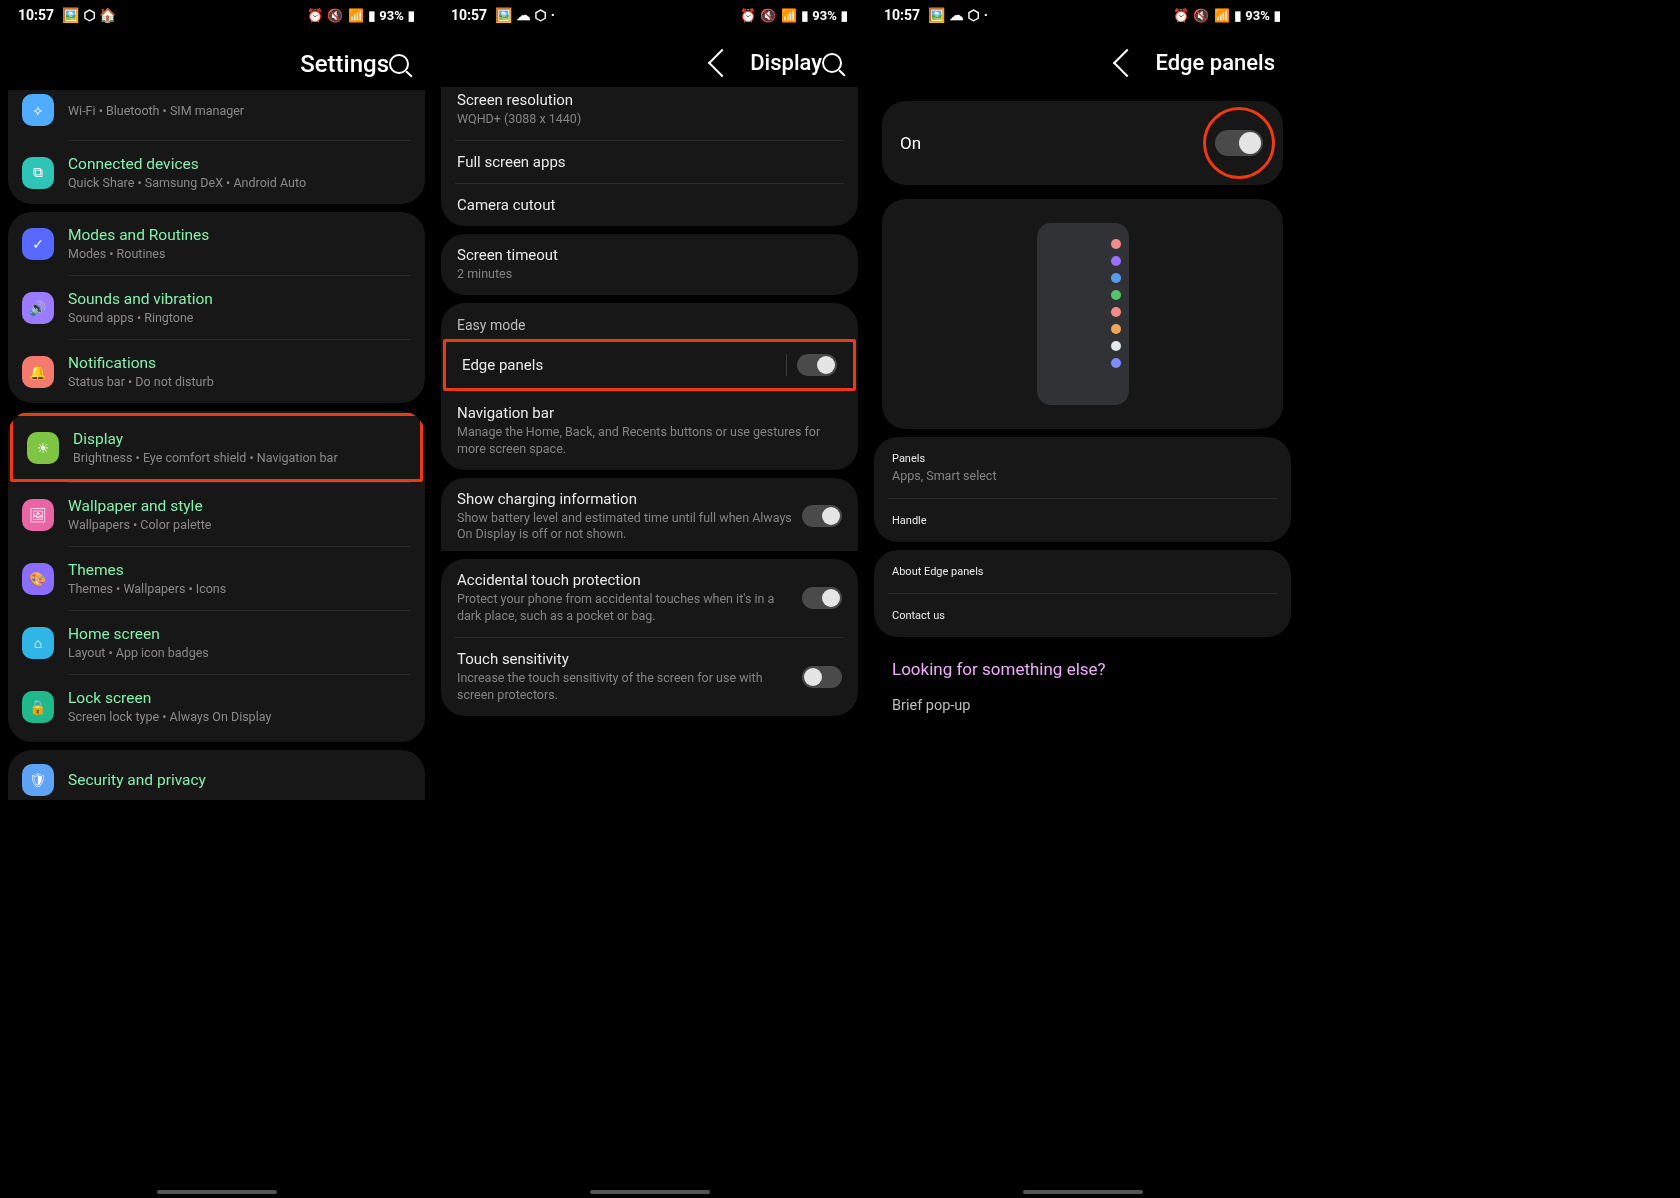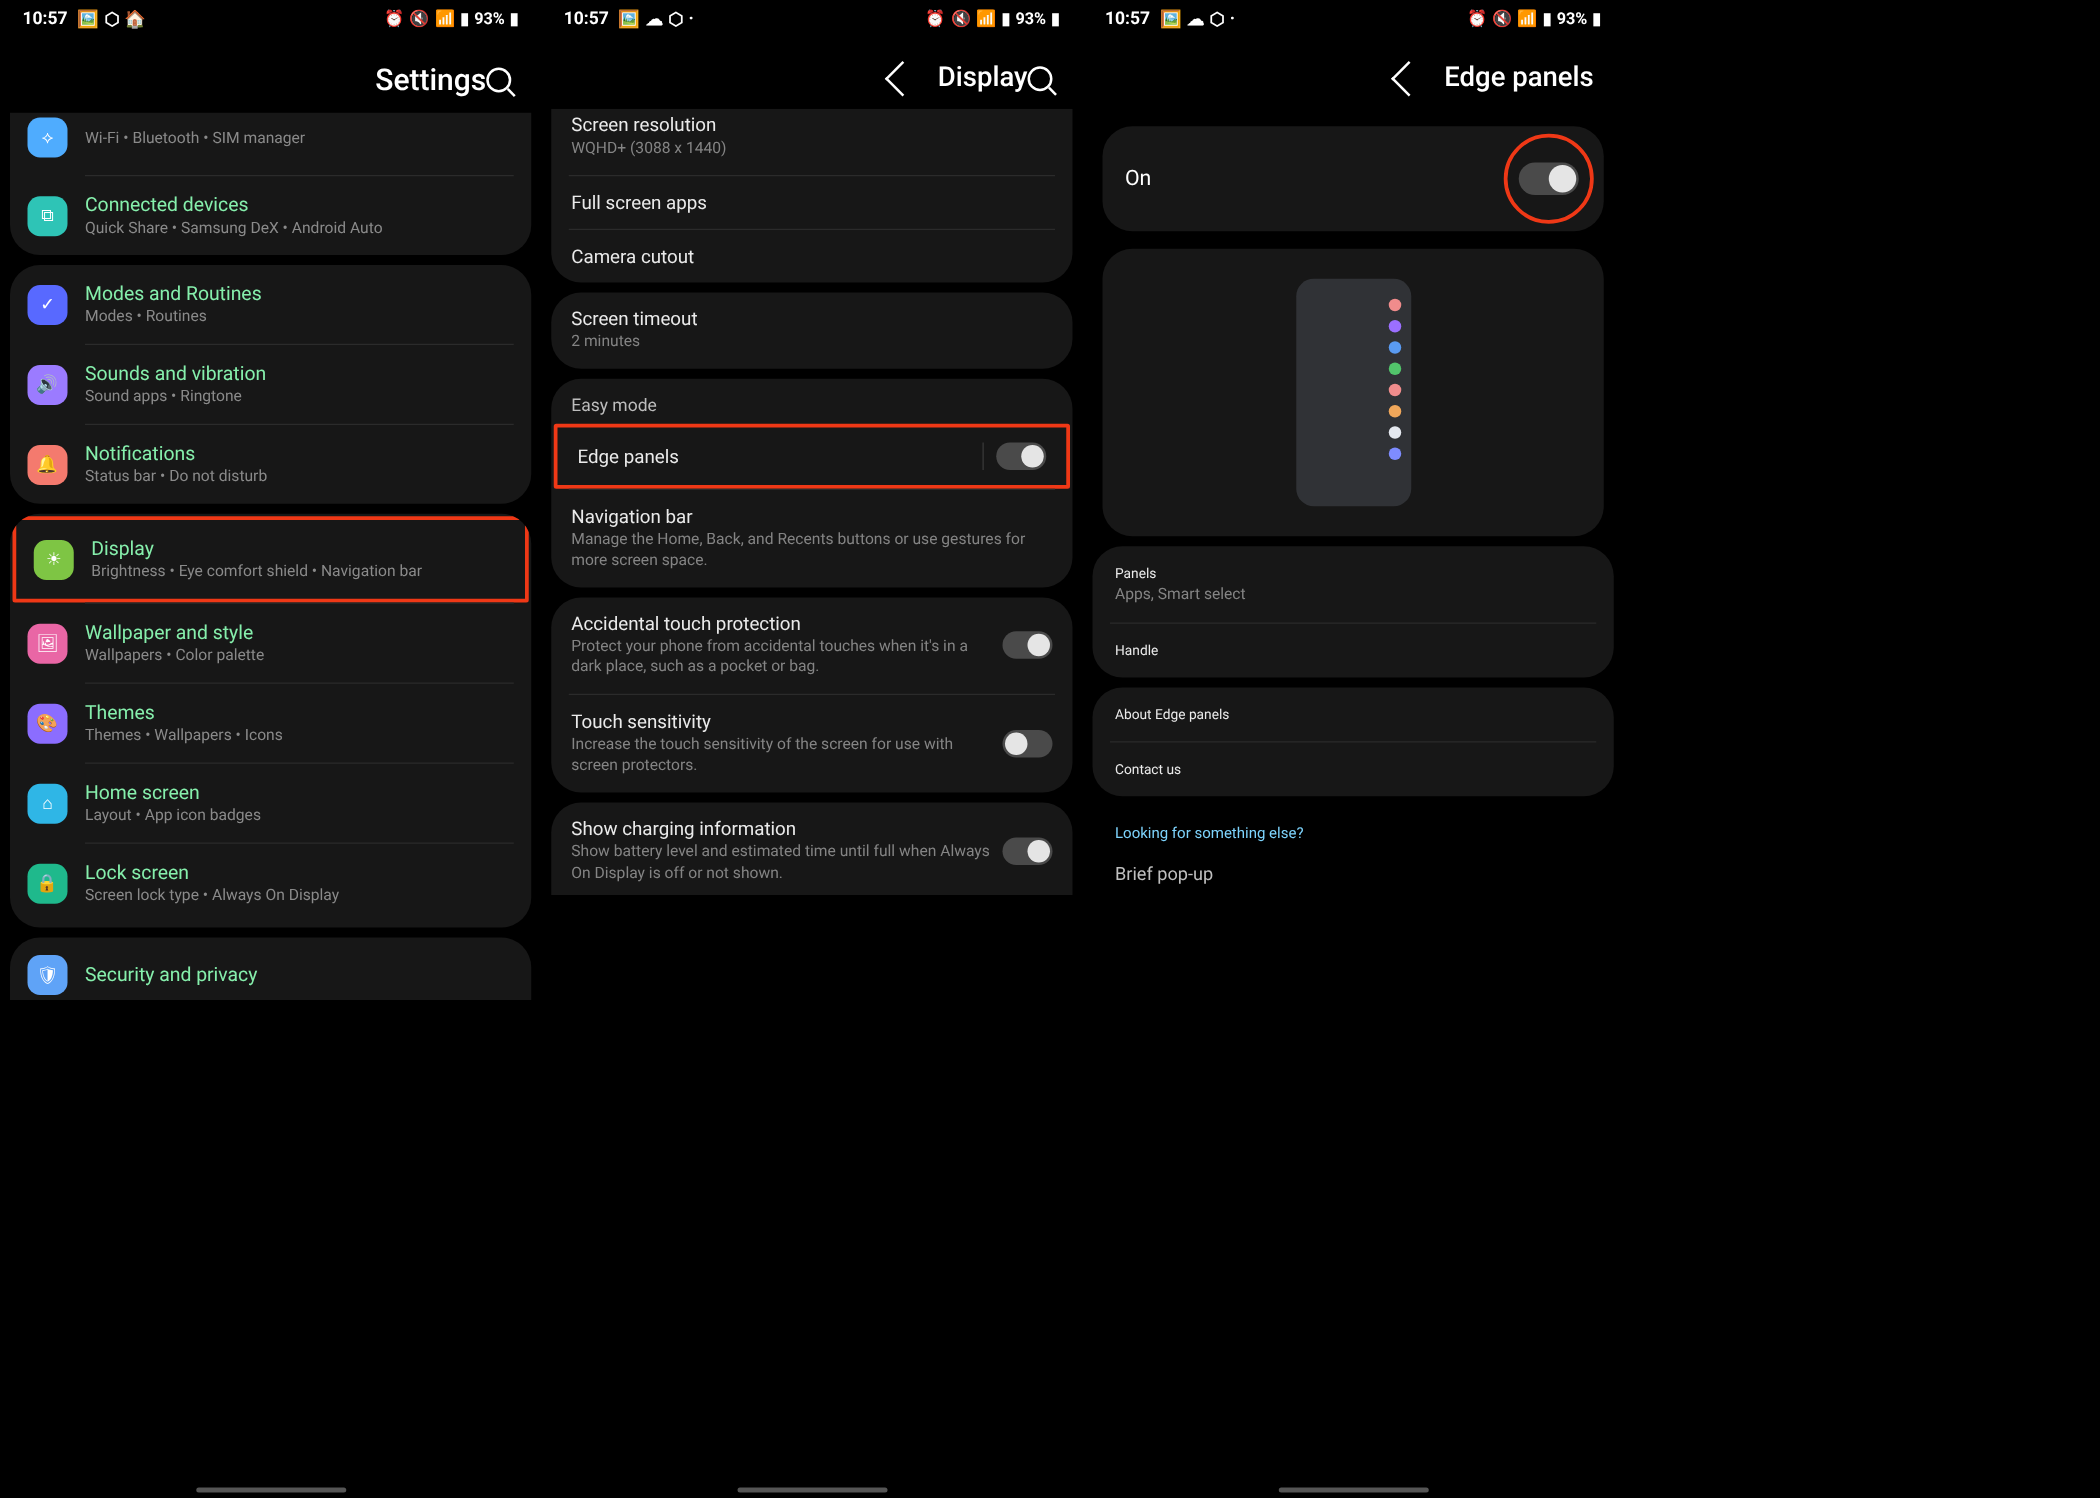--- a/index.html
+++ b/index.html
@@ -436,49 +436,49 @@
           </div>
         </div>
       </div>
       <div class="divider full"></div>
       <div class="display-item">
         <div class="title">Navigation bar</div>
         <div class="subtitle">Manage the Home, Back, and Recents buttons or use gestures for more screen space.</div>
       </div>
     </div>
 
+    <div class="card" style="border-bottom-left-radius:0;border-bottom-right-radius:0;">
+      <div class="row-with-toggle" style="padding-bottom:8px">
+        <div class="left">
+          <div class="title">Show charging information</div>
+          <div class="subtitle">Show battery level and estimated time until full when Always On Display is off or not shown.</div>
+        </div>
+        <div class="toggle on">
+            <div class="knob"></div>
+          </div>
+      </div>
+    </div>
+
     <div class="card">
       <div class="row-with-toggle">
         <div class="left">
           <div class="title">Accidental touch protection</div>
           <div class="subtitle">Protect your phone from accidental touches when it's in a dark place, such as a pocket or bag.</div>
         </div>
         <div class="toggle on">
             <div class="knob"></div>
           </div>
       </div>
       <div class="divider full"></div>
       <div class="row-with-toggle">
         <div class="left">
           <div class="title">Touch sensitivity</div>
           <div class="subtitle">Increase the touch sensitivity of the screen for use with screen protectors.</div>
         </div>
         <div class="toggle">
-            <div class="knob"></div>
-          </div>
-      </div>
-    </div>
-
-    <div class="card" style="border-bottom-left-radius:0;border-bottom-right-radius:0;">
-      <div class="row-with-toggle" style="padding-bottom:8px">
-        <div class="left">
-          <div class="title">Show charging information</div>
-          <div class="subtitle">Show battery level and estimated time until full when Always On Display is off or not shown.</div>
-        </div>
-        <div class="toggle on">
             <div class="knob"></div>
           </div>
       </div>
     </div>
 
   </div>
   <div class="nav-indicator"></div>
 </div>
 
 <div class="screen wide">
@@ -548,18 +548,18 @@
     <div class="card">
       <div class="simple-item">
         <div class="t1">About Edge panels</div>
       </div>
       <div class="divider full"></div>
       <div class="simple-item">
         <div class="t1">Contact us</div>
       </div>
     </div>
 
-    <div style="padding:14px 18px 6px;font-size:12px;color:#7dd3fc">Looking for something else?</div>
+    <div style="padding:14px 18px 6px;font-size:17px;color:#f0abfc">Looking for something else?</div>
     <div class="link-item">Brief pop-up</div>
 
   </div>
   <div class="nav-indicator"></div>
 </div>
 
 </body></html>

